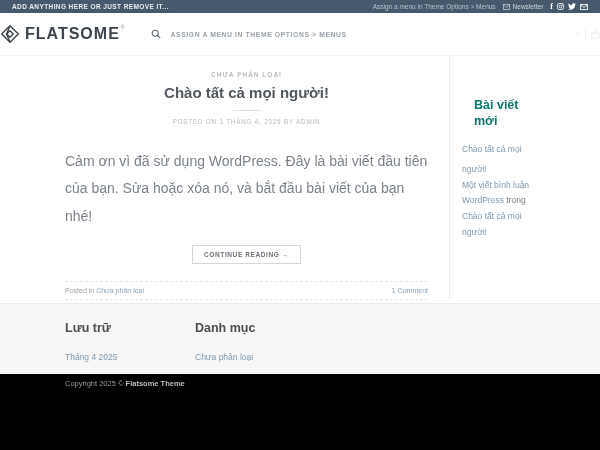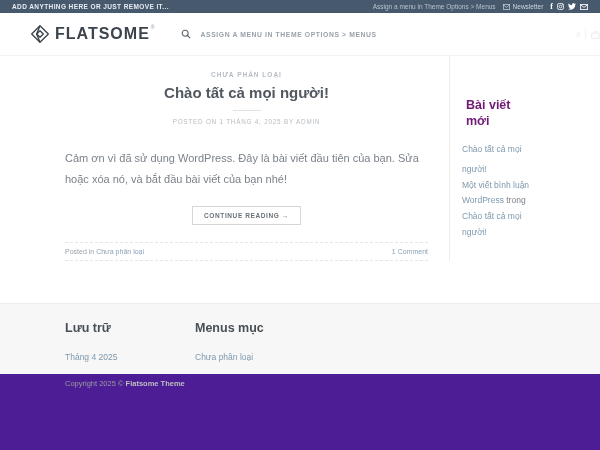--- a/index.html
+++ b/index.html
@@ -23,38 +23,38 @@
   .social svg, .newsletter svg { display:block; }
   .fb-f { color:#fff; font-family:"Liberation Serif", serif; font-weight:bold; font-size:8px; line-height:6px; }
   
   .header {
     height:43px; flex:0 0 43px; background:#fff;
     border-bottom:1px solid #f2f2f2;
     display:flex; align-items:center;
   }
   .container { width:470px; margin:0 auto; }
   .header-inner { display:flex; align-items:center; width:100%; }
-  .logo { display:flex; align-items:flex-start; gap:5px; cursor:pointer;padding-left:30px; }
+  .logo { display:flex; align-items:flex-start; gap:5px; cursor:pointer; }
   .logo-text { font-size:16px; font-weight:bold; color:#3b434c; letter-spacing:1px; line-height:20px; }
   .reg { font-size:5px; color:#8a9199; margin-left:-4px; }
   .search-btn { margin-left:26px; display:flex; align-items:center; border:none; background:none; cursor:pointer; }
   .nav-hint { margin-left:10px; font-size:6.8px; font-weight:bold; color:#99a1a9; letter-spacing:.6px; text-decoration:none; }
   .header-right { margin-left:auto; display:flex; align-items:center; gap:5px; }
   .cart-faint { color:#ededed; font-size:7px; }
   .cart-sep { width:1px; height:10px; background:#f0f0f0; }
   
   .content { flex:0 0 247px; min-height:247px; }
   .content-row { display:flex; }
   .post { flex:1 1 auto; padding:15px 21px 0 0; }
   .post-category { text-align:center; font-size:6.5px; font-weight:bold; color:#b6bcc2; letter-spacing:1px; }
   .post-category a { color:#b6bcc2; text-decoration:none; }
   .post-title { text-align:center; font-size:15px; font-weight:bold; color:#51585f; margin-top:6px; }
   .post-divider { width:28px; height:1px; background:#e2e2e2; margin:9px auto 7px; }
   .post-meta { text-align:center; font-size:6.3px; color:#b6bcc2; letter-spacing:.8px; }
-  .post-excerpt { margin-top:23px; font-size:11px; line-height:1.95; color:#7b828a; }
+  .post-excerpt { margin-top:23px; font-size:14px; line-height:1.95; color:#7b828a; }
   .continue-btn {
     display:block; margin:15px auto 0; background:#fff;
     border:1px solid #d3d7db; color:#697078;
     font-family:"Liberation Sans", sans-serif;
     font-size:6.5px; font-weight:bold; letter-spacing:.6px;
     padding:5px 11px; cursor:pointer;
   }
   .posted-row {
     margin-top:17px; padding:5px 0;
     border-top:1px dashed #e6e6e6; border-bottom:1px dashed #e6e6e6;
@@ -65,31 +65,31 @@
   
   .sidebar { flex:0 0 86px; border-left:1px solid #ececec; padding:15px 0 0 12px; }
   .search-label { font-size:8px; font-weight:bold; color:#3f454b; margin-bottom:7px; }
   .search-row { display:flex; gap:7px; }
   .search-input { width:46px; height:19px; border:1px solid #ddd; background:#fff; font-size:8px; padding:0 3px; }
   .search-submit {
     background:none; border:none; cursor:pointer; text-align:left;
     font-family:"Liberation Sans", sans-serif;
     font-size:7px; color:#7b828a; letter-spacing:1.2px; line-height:2.1; width:22px; padding:2px 0 0;
   }
-  .widget-title { font-size:12.5px; font-weight:bold; color:#701a75; line-height:1.25; margin:27px 4px 9px; }
+  .widget-title { font-size:12.5px; font-weight:bold; color:#0f766e; line-height:1.25; margin:27px 12px 9px; }
   .widget a { color:#7e99ae; text-decoration:none; font-size:8.5px; line-height:1.85; }
   .comment-line { font-size:8.5px; line-height:1.85; color:#7b828a; }
   
   .footer-light { flex:0 0 71px; background:#f7f7f7; border-top:1px solid #ececec; padding-top:17px; }
   .footer-cols { display:flex; }
   .footer-col { width:130px; }
   .footer-col-title { font-size:12.5px; font-weight:bold; color:#494f54; margin-bottom:11px; }
   .footer-col a { font-size:8.5px; color:#7e99ae; text-decoration:none;text-align:center; }
   
-  .footer-dark { flex:1 1 auto; background:#4c1d95; padding-top:5px; }
+  .footer-dark { flex:1 1 auto; background:#000000; padding-top:5px; }
   .copyright { font-size:7.5px; color:#9b9b9b; }
   .copyright b { color:#bfbfbf; }
 </style>
 </head>
 <body>
 
 <div class="topbar">
   <div class="topbar-left">ADD ANYTHING HERE OR JUST REMOVE IT...</div>
   <div class="topbar-right">
     <a class="topbar-hint" href="#" style="text-decoration:none;">Assign a menu in Theme Options &gt; Menus</a>
@@ -182,21 +182,21 @@
   </div>
 </div>
 
 <div class="footer-light">
   <div class="container footer-cols">
     <div class="footer-col">
       <div class="footer-col-title">Lưu trữ</div>
       <a href="#">Tháng 4 2025</a>
     </div>
     <div class="footer-col">
-      <div class="footer-col-title">Menus mục</div>
+      <div class="footer-col-title">Danh mục</div>
       <a href="#">Chưa phân loại</a>
     </div>
   </div>
 </div>
 
 <div class="footer-dark">
   <div class="container">
     <div class="copyright">
       <span>Copyright 2025 © </span><b>Flatsome Theme</b>
     </div>

